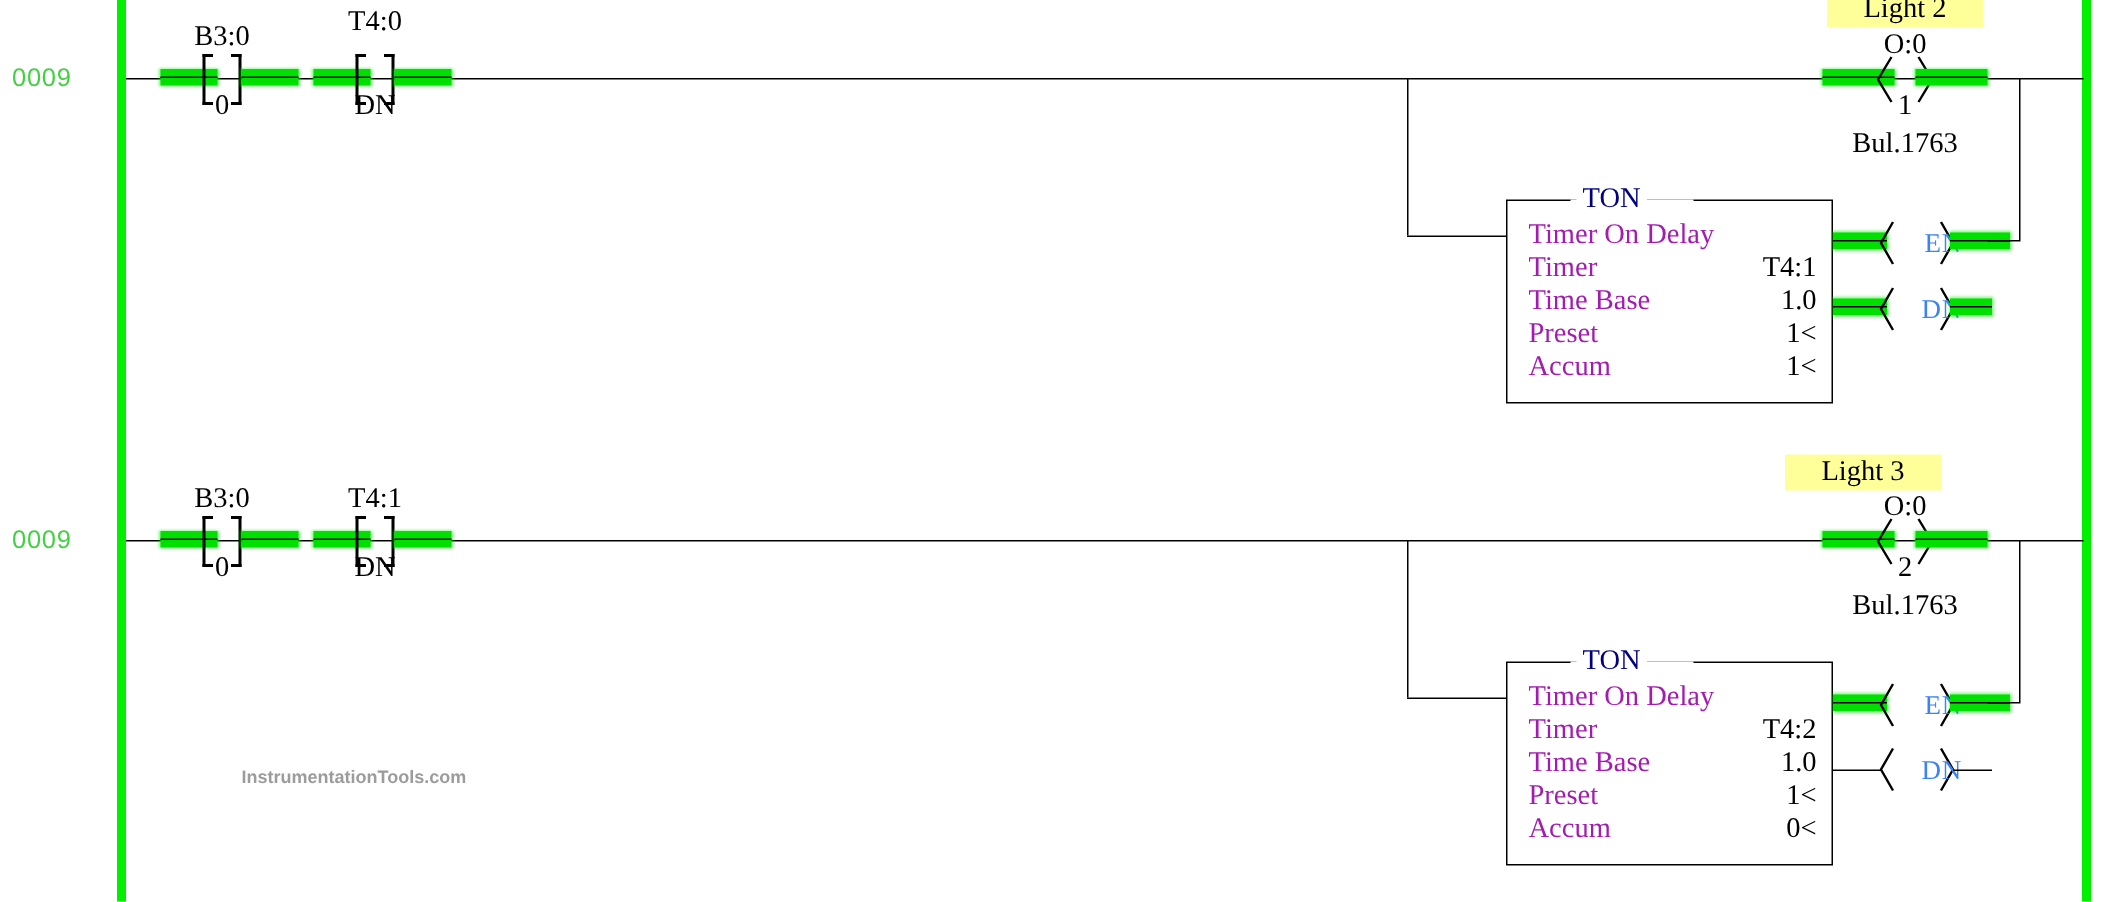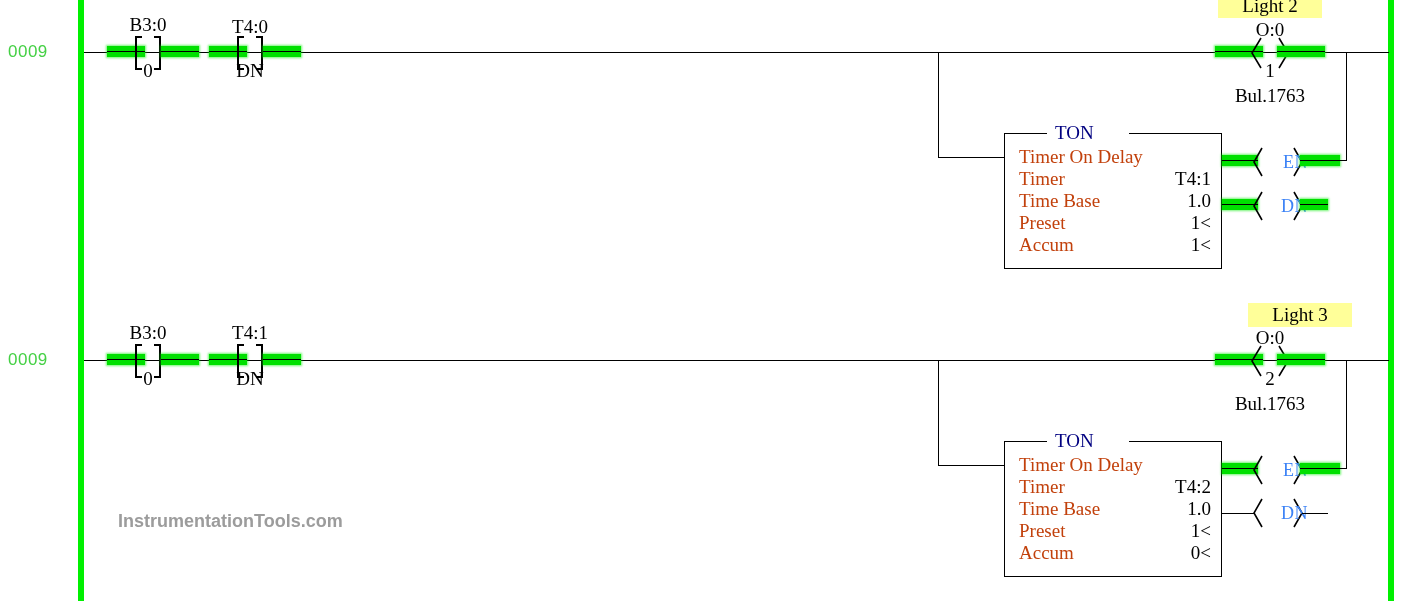--- a/index.html
+++ b/index.html
@@ -156,37 +156,38 @@
     top: 12px;
   }
   .ton-row {
     position: relative;
     height: 22px;
     line-height: 22px;
     font-size: 19px;
     white-space: nowrap;
   }
   .ton-row .k {
-    color: #c2410c;
+    color: #a21caf;
   }
   .ton-row .v {
     position: absolute;
     right: 0;
     top: 0;
     color: #000000;
   }
 
   
   .watermark {
     position: absolute;
     font-family: "Liberation Sans", "DejaVu Sans", sans-serif;
-    font-size: 18px;
+    font-size: 12px;
     font-weight: bold;
     color: #9c9c9c;
     white-space: nowrap;
+    margin-left: 43px;
   }
 </style>
 </head>
 <body>
 
 <div id="canvas">
 
   <div class="rail left"></div>
   <div class="rail right"></div>
 
@@ -210,21 +211,21 @@
   <div class="pf" style="left:209px; top:46px; width:38px;"></div>
   <div class="contact" style="left:237px; top:36px;">
     <div class="bar l"></div>
     <div class="tick tl"></div>
     <div class="tick bl"></div>
     <div class="bar r"></div>
     <div class="tick tr"></div>
     <div class="tick br"></div>
   </div>
   <div class="pf" style="left:263px; top:46px; width:38px;"></div>
-  <div class="lbl" style="left:210px; top:16px; width:80px;text-align:center;">T4:0</div>
+  <div class="lbl" style="left:210px; top:4px; width:80px;text-align:center;">T4:0</div>
   <div class="lbl" style="left:210px; top:60px; width:80px;">DN</div>
 
   <div class="lbl hl" style="left:1218px; top:-6px; width:92px;">Light 2</div>
   <div class="lbl" style="left:1218px; top:19px; width:104px;">O:0</div>
   <div class="pf" style="left:1215px; top:46px; width:48px;"></div>
   <div class="coil" style="left:1240px; top:36px;">
     <svg width="60" height="34" viewBox="0 0 60 34">
       <polyline points="21,2 12,17 21,32" fill="none" stroke="#000" stroke-width="1.6"></polyline>
       <polyline points="39,2 48,17 39,32" fill="none" stroke="#000" stroke-width="1.6"></polyline>
     </svg>
@@ -309,21 +310,21 @@
     <div class="tick tl"></div>
     <div class="tick bl"></div>
     <div class="bar r"></div>
     <div class="tick tr"></div>
     <div class="tick br"></div>
   </div>
   <div class="pf" style="left:263px; top:354px; width:38px;"></div>
   <div class="lbl" style="left:210px; top:322px; width:80px;">T4:1</div>
   <div class="lbl" style="left:210px; top:368px; width:80px;">DN</div>
 
-  <div class="lbl hl" style="left:1248px; top:303px; width:92px;">Light 3</div>
+  <div class="lbl hl" style="left:1190px; top:303px; width:92px;">Light 3</div>
   <div class="lbl" style="left:1218px; top:327px; width:104px;">O:0</div>
   <div class="pf" style="left:1215px; top:354px; width:48px;"></div>
   <div class="coil" style="left:1240px; top:344px;">
     <svg width="60" height="34" viewBox="0 0 60 34">
       <polyline points="21,2 12,17 21,32" fill="none" stroke="#000" stroke-width="1.6"></polyline>
       <polyline points="39,2 48,17 39,32" fill="none" stroke="#000" stroke-width="1.6"></polyline>
     </svg>
   </div>
   <div class="pf" style="left:1277px; top:354px; width:48px;"></div>
   <div class="lbl" style="left:1218px; top:368px; width:104px;">2</div>

